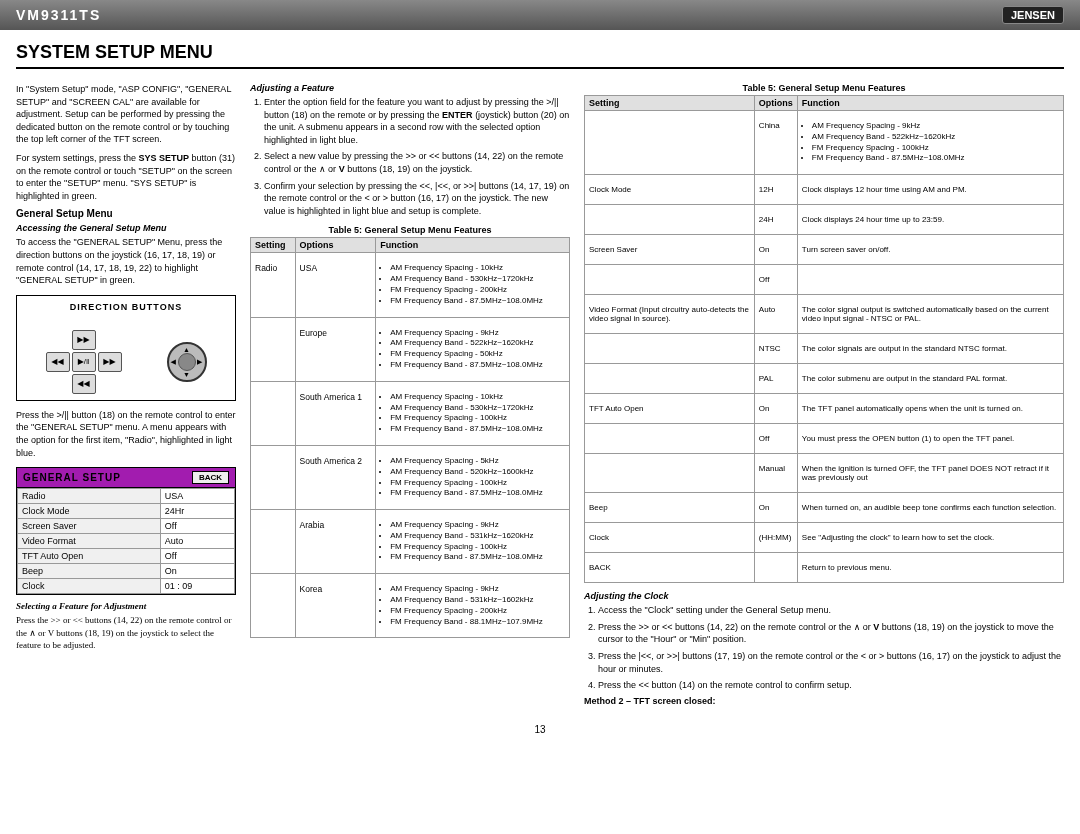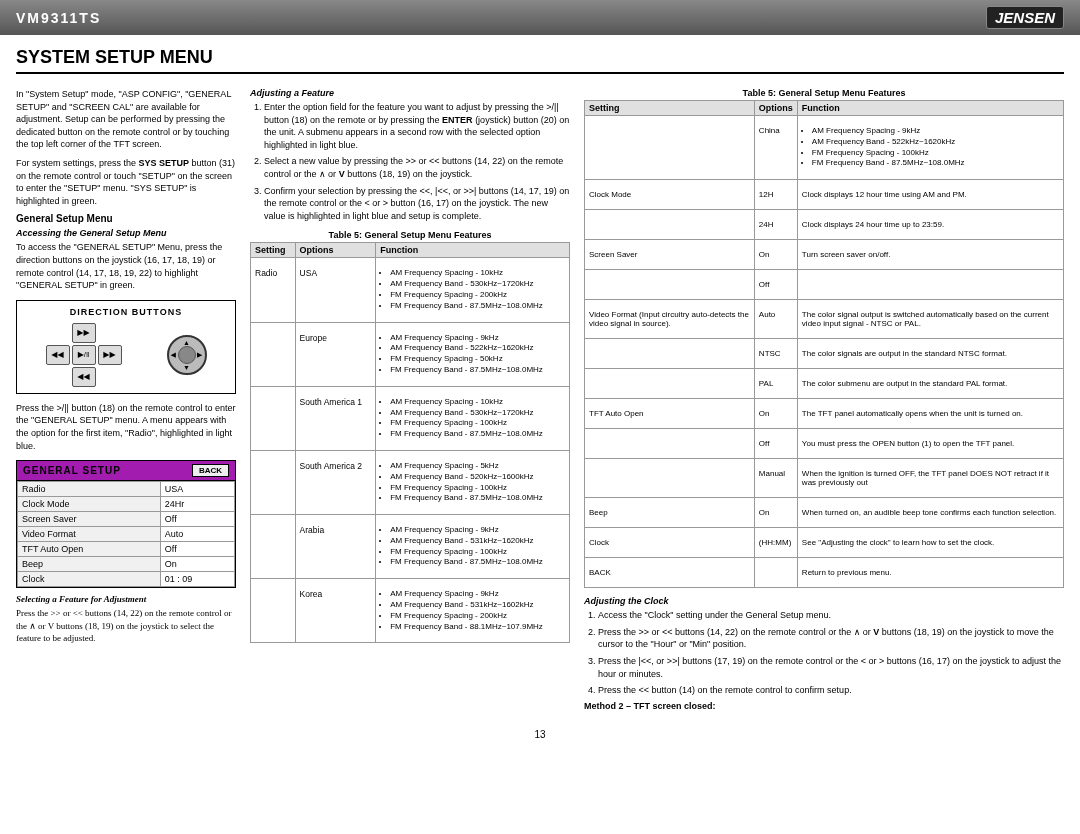--- a/index.html
+++ b/index.html
@@ -25,23 +25,22 @@
       font-size: 14px;
       font-weight: bold;
       letter-spacing: 2px;
     }
     .header-logo {
       background: #222;
       border: 1px solid #888;
       border-radius: 3px;
       padding: 2px 8px;
       color: #fff;
-      font-size: 15px;
-      font-weight: bold;
-      font-style: italic;
+      font-size: 11px;
+      font-weight: bold;
     }
 
     
     .main {
       padding: 12px 16px;
       display: flex;
       flex-direction: column;
       gap: 8px;
     }
 
@@ -91,21 +90,21 @@
     
     .direction-buttons-box {
       border: 1px solid #000;
       padding: 6px;
       margin: 8px 0;
     }
     .direction-buttons-title {
       text-align: center;
       font-weight: bold;
       font-size: 9px;
-      margin-bottom: 6px;
+      margin-bottom: 18px;
       letter-spacing: 1px;
     }
     .direction-buttons-content {
       display: flex;
       justify-content: space-around;
       align-items: center;
     }
     .btn-grid {
       display: grid;
       grid-template-columns: 24px 24px 24px;

